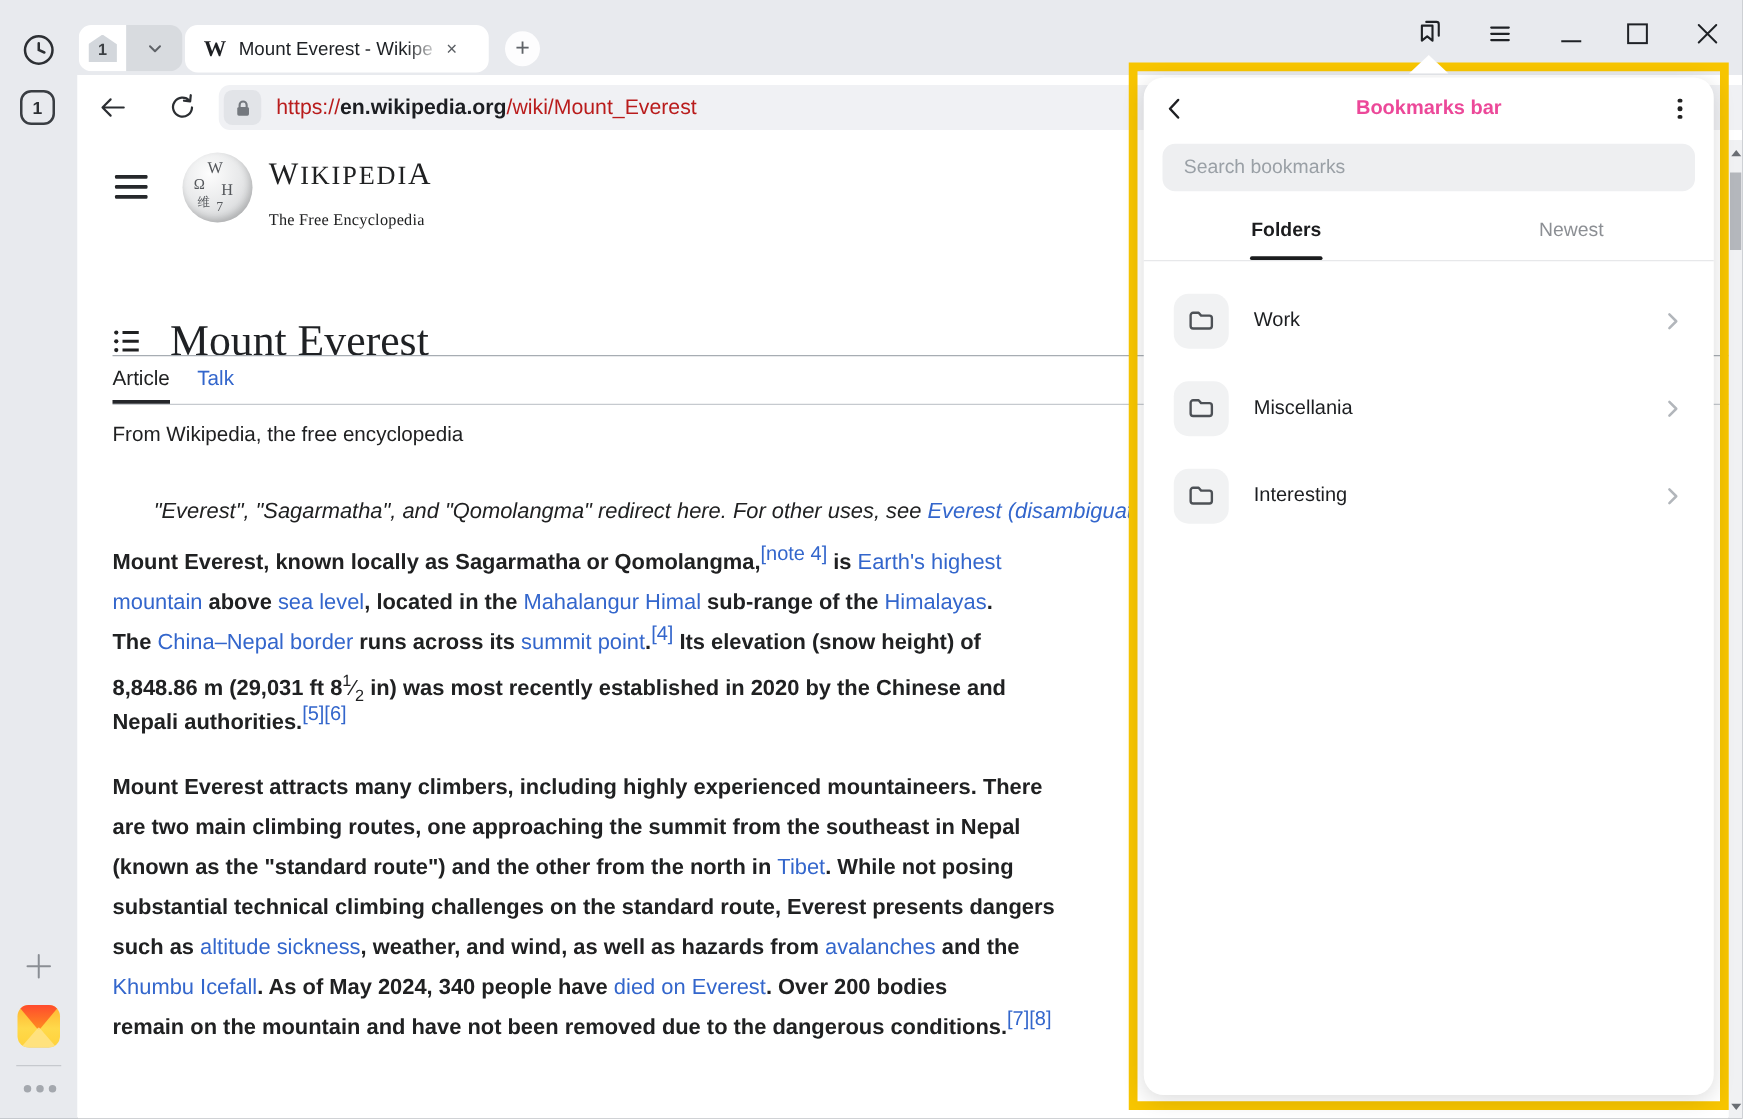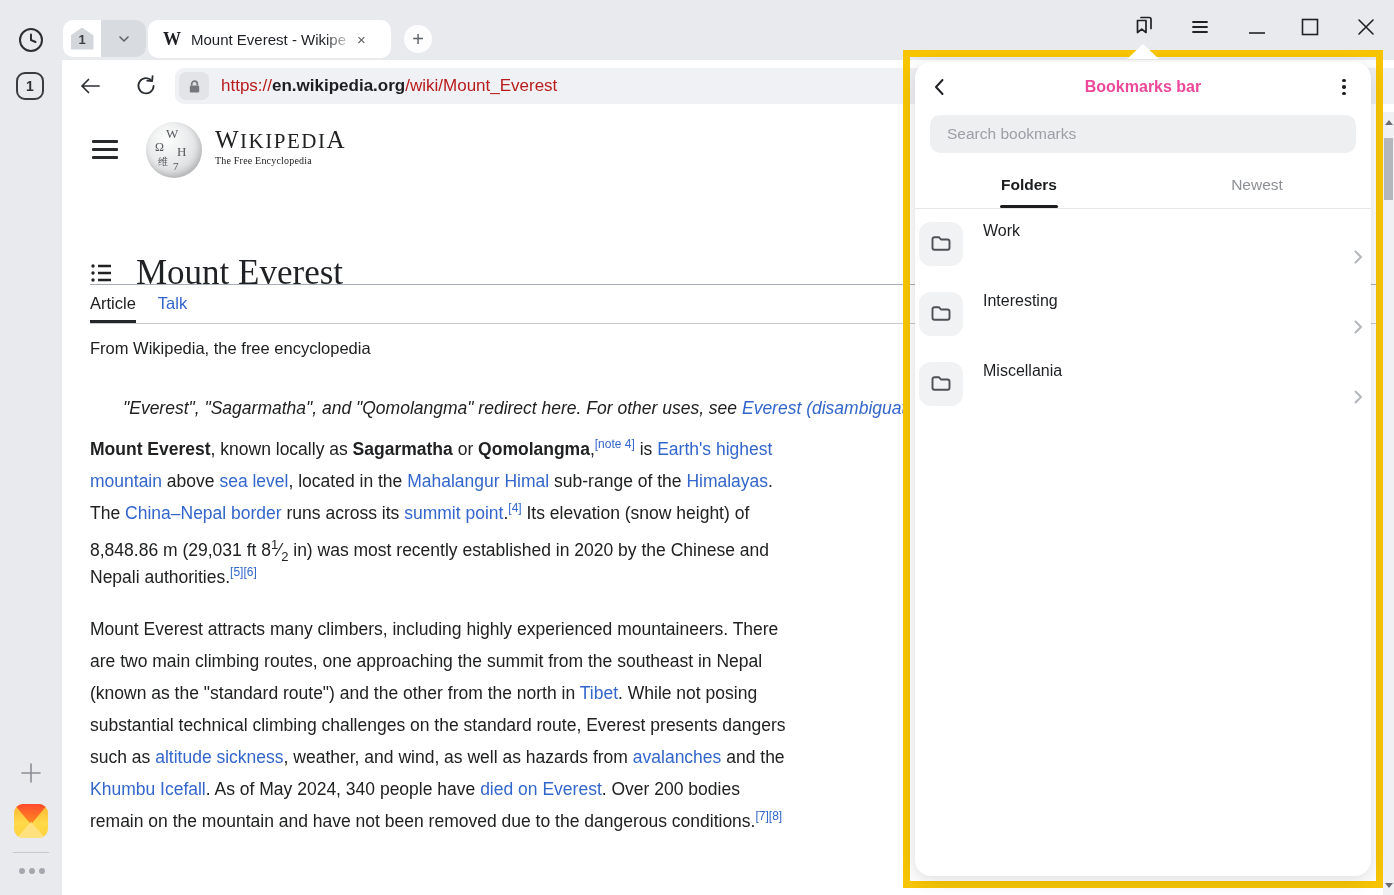--- a/index.html
+++ b/index.html
@@ -65,42 +65,42 @@
   .wiki-hamburger{position:absolute;left:30px;top:28px;width:26px;height:20px;cursor:pointer;}
   .wiki-hamburger i{display:block;height:3px;background:#26282b;border-radius:1px;margin-bottom:5px;}
   .wiki-logo{position:absolute;left:84px;top:10px;display:flex;cursor:pointer;}
   .globe{width:56px;height:56px;border-radius:50%;
        background:radial-gradient(circle at 38% 30%,#fdfdfd 0%,#e9eaeb 45%,#c9cbcd 100%);
        position:relative;box-shadow:inset -2px -3px 6px rgba(0,0,0,.18);}
   .globe span{position:absolute;font-family:"Liberation Serif",serif;color:#55585c;}
   .wordmark-box{margin-left:13px;padding-top:4px;}
   .wordmark{font-family:"Liberation Serif",serif;font-size:25px;letter-spacing:1.5px;color:#202122;}
   .wordmark .wm-mid{font-size:21px;}
-  .tagline{font-family:"Liberation Serif",serif;font-size:10px;color:#202122;margin-top:1px;letter-spacing:.2px;}
+  .tagline{font-family:"Liberation Serif",serif;font-size:13px;color:#202122;margin-top:14px;letter-spacing:.2px;}
   .title-row{position:absolute;left:28px;top:118px;display:flex;align-items:center;}
   .toc-btn{width:22px;height:22px;margin-right:24px;cursor:pointer;}
   .page-h1{font-family:"Liberation Serif",serif;font-size:35px;font-weight:400;color:#1f2124;}
   .title-hr{position:absolute;left:28px;right:0;top:172px;border-top:1px solid #a7adb3;}
   .wtabs{position:absolute;left:28px;right:0;top:182px;height:29px;border-bottom:1px solid #c6cacf;
         display:flex;gap:22px;font-size:16.5px;}
   .wtab{padding-bottom:8px;cursor:pointer;}
   .wtab.active{color:#202122;border-bottom:3px solid #24262a;}
   .wtab.inactive{color:#3366cc;}
   .subtitle{position:absolute;left:28px;top:227px;font-size:16.5px;color:#202122;}
   .article{position:absolute;left:28px;top:280px;right:0;font-size:17.5px;line-height:32px;color:#202122;}
   .hatnote{padding-left:33px;margin-bottom:9px;}
   .hatnote .article-line{width:781px;overflow:hidden;}
   .para{margin-bottom:20px;}
   .article-line{white-space:nowrap;height:32px;}
-  .seg-plain{color:#202122;}
+  .seg-plain{color:#202122;font-weight:bold;}
   .seg-bold{font-weight:700;color:#202122;}
   .seg-link{color:#3366cc;cursor:pointer;}
   .seg-italic{font-style:italic;color:#202122;}
   .seg-ilink{font-style:italic;color:#3366cc;cursor:pointer;}
-  .seg-suplink{color:#3366cc;font-size:12px;position:relative;top:-7px;cursor:pointer;}
+  .seg-suplink{color:#3366cc;font-size:16px;position:relative;top:-7px;cursor:pointer;}
   .seg-frac sup,.seg-frac sub{font-size:13px;}
 
   
   .page-scrollbar{position:absolute;right:0;top:112px;bottom:0;width:11px;background:#f0f1f3;}
   .sc-arrow{position:absolute;left:0;width:11px;height:12px;display:flex;align-items:center;justify-content:center;cursor:pointer;}
   .sc-arrow i{width:0;height:0;border-left:4px solid transparent;border-right:4px solid transparent;}
   .sc-up{top:4px;}   .sc-up i{border-bottom:5px solid #6a6e74;}
   .sc-down{bottom:4px;} .sc-down i{border-top:5px solid #6a6e74;}
   .sc-thumb{position:absolute;left:1px;top:26px;width:9px;height:62px;background:#b4b7bc;cursor:grab;}
 
@@ -123,21 +123,21 @@
        font-family:"Liberation Sans",sans-serif;}
   .bm-search::placeholder{color:#9aa0a6;}
   .bm-tabs{position:absolute;left:0;right:0;top:100px;height:46px;display:flex;}
   .bm-tab{flex:1;display:flex;align-items:center;justify-content:center;font-size:15.5px;position:relative;cursor:pointer;}
   .bm-tab.active{font-weight:700;color:#1b1c1e;}
   .bm-tab.inactive{color:#8c8f94;}
   .bm-tab.active::after{content:"";position:absolute;bottom:0;left:50%;transform:translateX(-50%);
        width:58px;height:3px;background:#1b1c1e;border-radius:2px;}
   .bm-divider{position:absolute;left:0;right:0;top:146px;height:1px;background:#e7e8ea;}
   .bm-list{position:absolute;left:0;right:0;top:150px;bottom:0;padding-top:10px;}
-  .bm-row{height:70px;display:flex;padding:0 4px;cursor:pointer;}
+  .bm-row{height:70px;display:flex;align-items:center;padding:0 24px;cursor:pointer;}
   .bm-folder-ico{width:44px;height:44px;border-radius:12px;background:#f1f2f3;
        display:flex;align-items:center;justify-content:center;flex:0 0 44px;}
   .bm-row-label{margin-left:20px;font-size:16px;color:#1c1e21;}
   .bm-row-chevron{margin-left:auto;display:flex;align-items:center;}
 </style>
 </head>
 <body>
 
 <div class="window">
 
@@ -342,39 +342,39 @@
               </svg>
     </div>
   </div>
 
   <div class="bm-row">
     <div class="bm-folder-ico">
       <svg width="24" height="24" viewBox="0 0 24 24">
                 <path d="M3.5 7.2a2 2 0 0 1 2-2h4.4l2 2.3h6.6a2 2 0 0 1 2 2v6.3a2 2 0 0 1-2 2H5.5a2 2 0 0 1-2-2z" fill="none" stroke="#4d5156" stroke-width="1.9" stroke-linejoin="round"></path>
               </svg>
     </div>
+    <div class="bm-row-label">Miscellania</div>
+    <div class="bm-row-chevron">
+      <svg width="18" height="18" viewBox="0 0 18 18">
+                <polyline points="6.5,3.5 12,9 6.5,14.5" fill="none" stroke="#b2b6bb" stroke-width="2" stroke-linecap="round" stroke-linejoin="round"></polyline>
+              </svg>
+    </div>
+  </div>
+
+  <div class="bm-row">
+    <div class="bm-folder-ico">
+      <svg width="24" height="24" viewBox="0 0 24 24">
+                <path d="M3.5 7.2a2 2 0 0 1 2-2h4.4l2 2.3h6.6a2 2 0 0 1 2 2v6.3a2 2 0 0 1-2 2H5.5a2 2 0 0 1-2-2z" fill="none" stroke="#4d5156" stroke-width="1.9" stroke-linejoin="round"></path>
+              </svg>
+    </div>
     <div class="bm-row-label">Interesting</div>
     <div class="bm-row-chevron">
       <svg width="18" height="18" viewBox="0 0 18 18">
                 <polyline points="6.5,3.5 12,9 6.5,14.5" fill="none" stroke="#b2b6bb" stroke-width="2" stroke-linecap="round" stroke-linejoin="round"></polyline>
               </svg>
     </div>
   </div>
-
-  <div class="bm-row">
-    <div class="bm-folder-ico">
-      <svg width="24" height="24" viewBox="0 0 24 24">
-                <path d="M3.5 7.2a2 2 0 0 1 2-2h4.4l2 2.3h6.6a2 2 0 0 1 2 2v6.3a2 2 0 0 1-2 2H5.5a2 2 0 0 1-2-2z" fill="none" stroke="#4d5156" stroke-width="1.9" stroke-linejoin="round"></path>
-              </svg>
-    </div>
-    <div class="bm-row-label">Miscellania</div>
-    <div class="bm-row-chevron">
-      <svg width="18" height="18" viewBox="0 0 18 18">
-                <polyline points="6.5,3.5 12,9 6.5,14.5" fill="none" stroke="#b2b6bb" stroke-width="2" stroke-linecap="round" stroke-linejoin="round"></polyline>
-              </svg>
-    </div>
-  </div>
 </div>
     </div>
   </div>
   <div class="panel-caret"></div>
 
 </div>
 
 </body></html>

